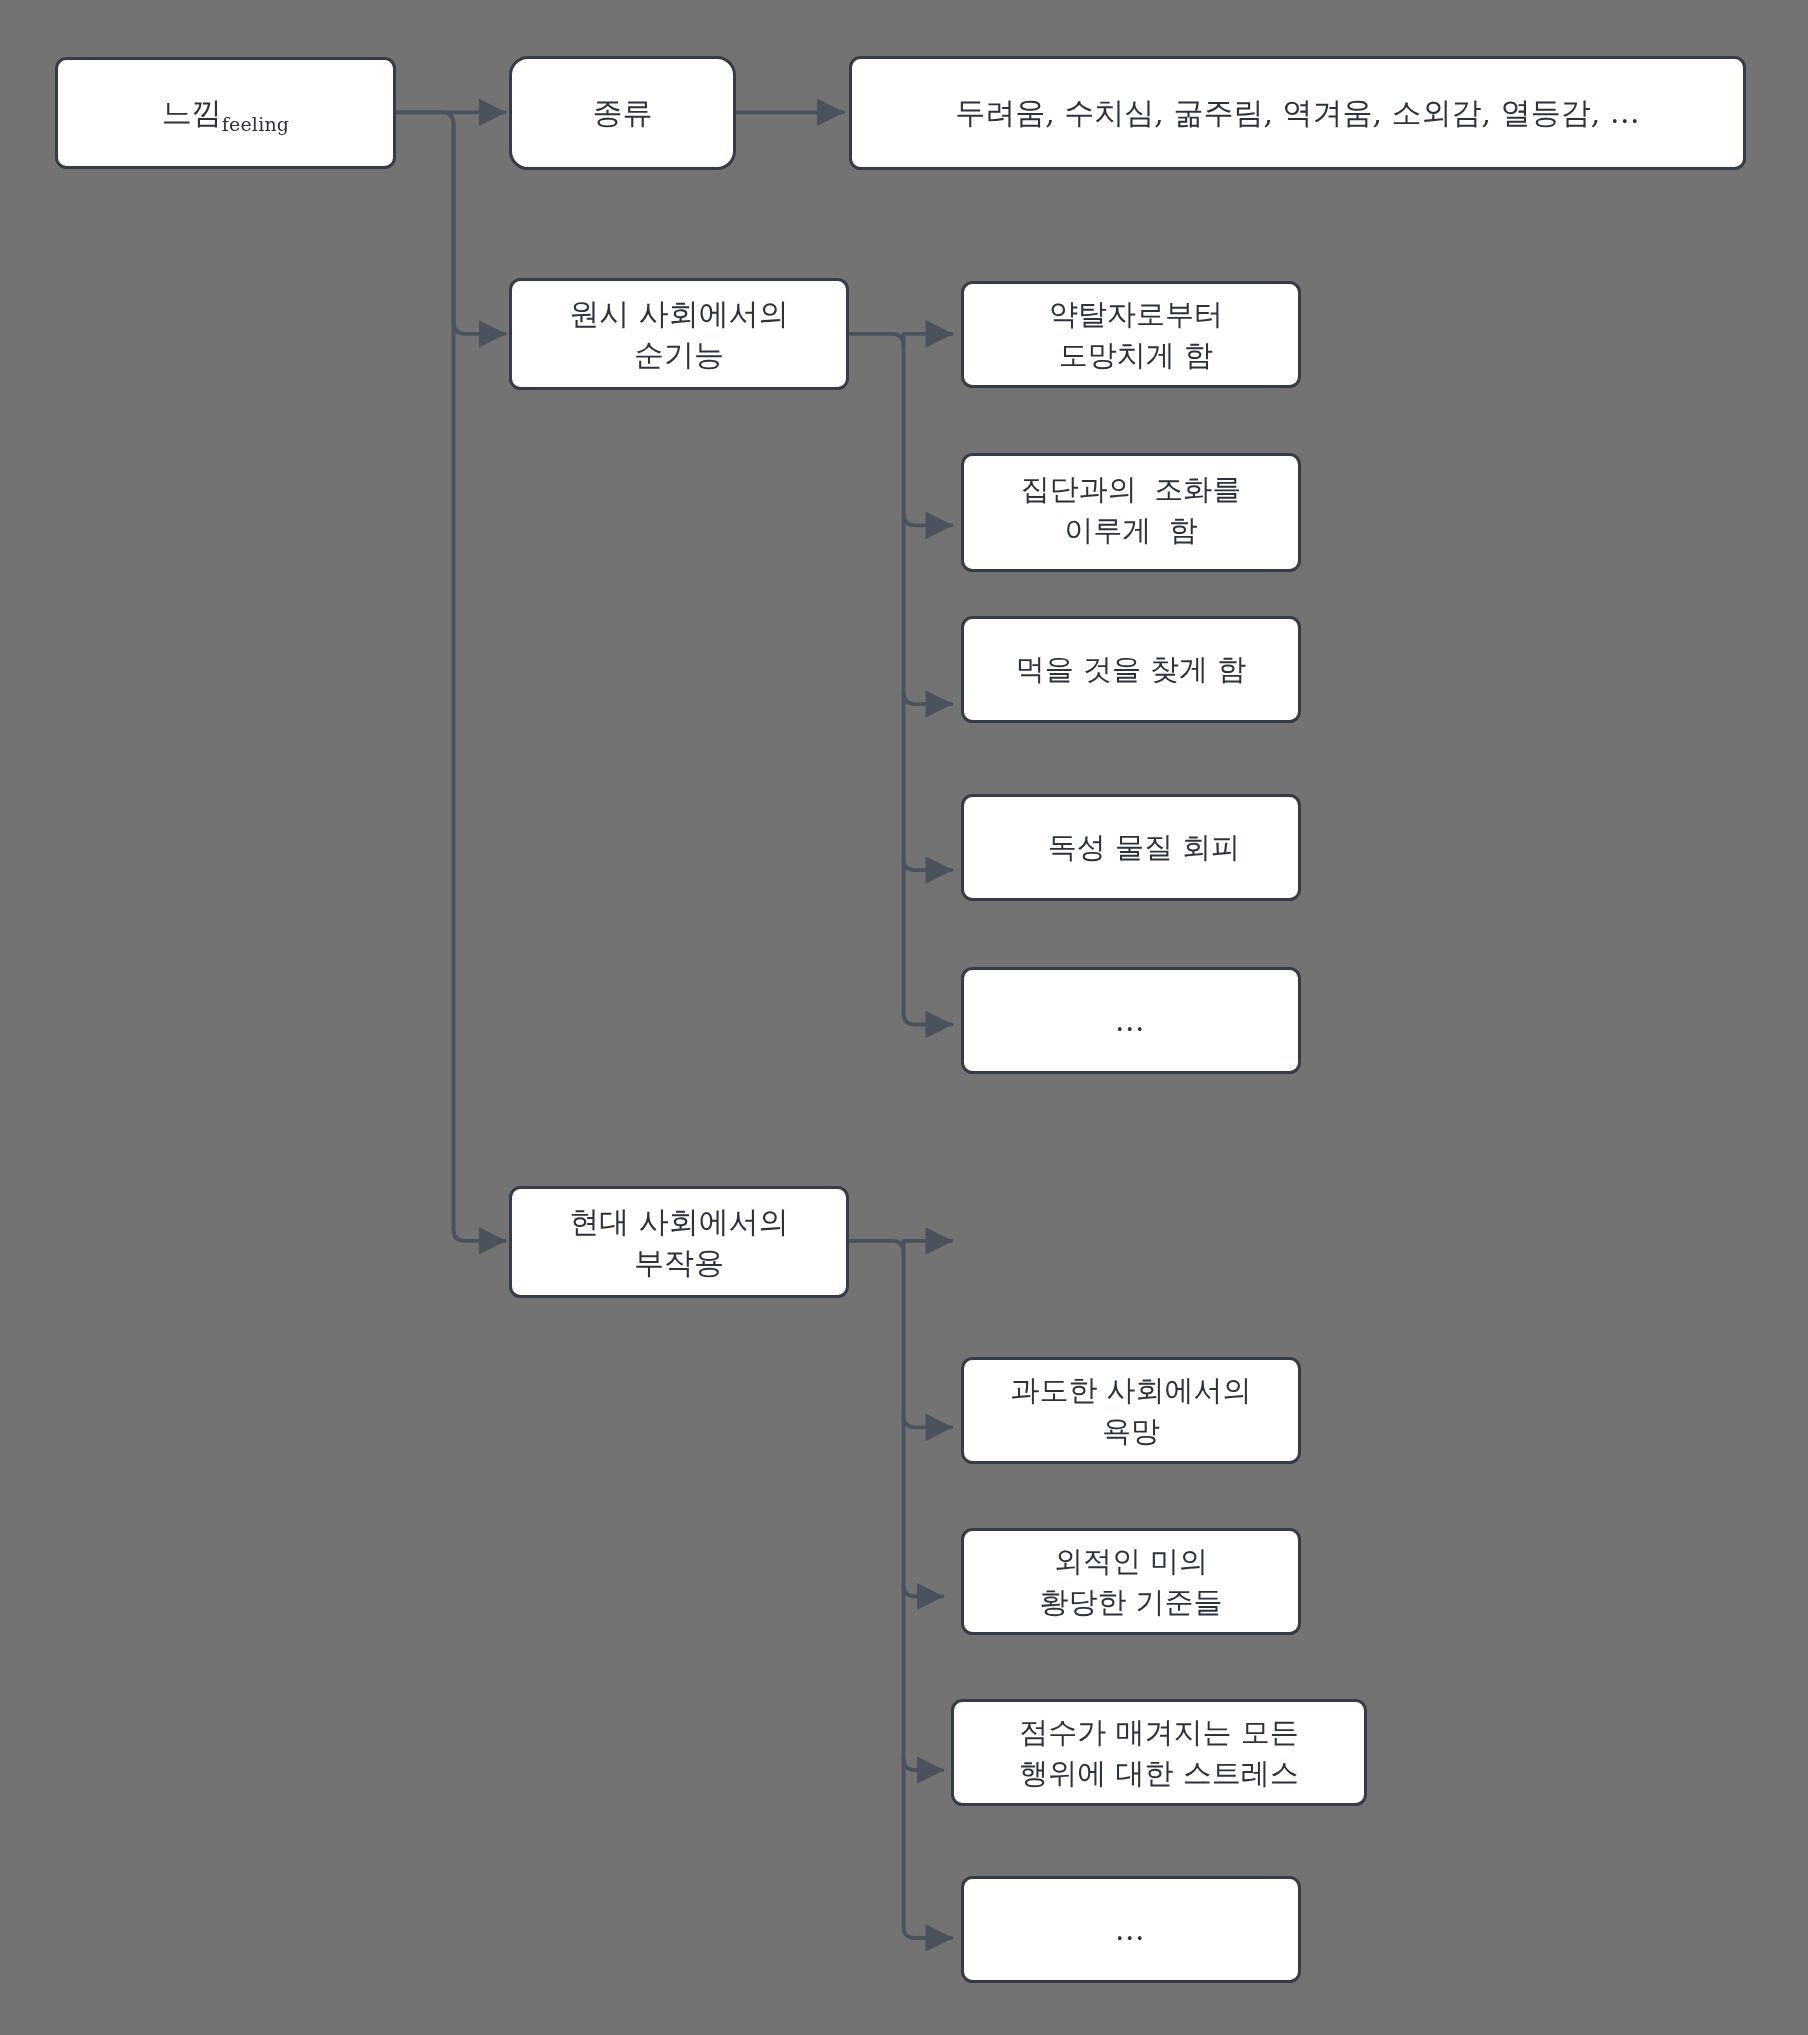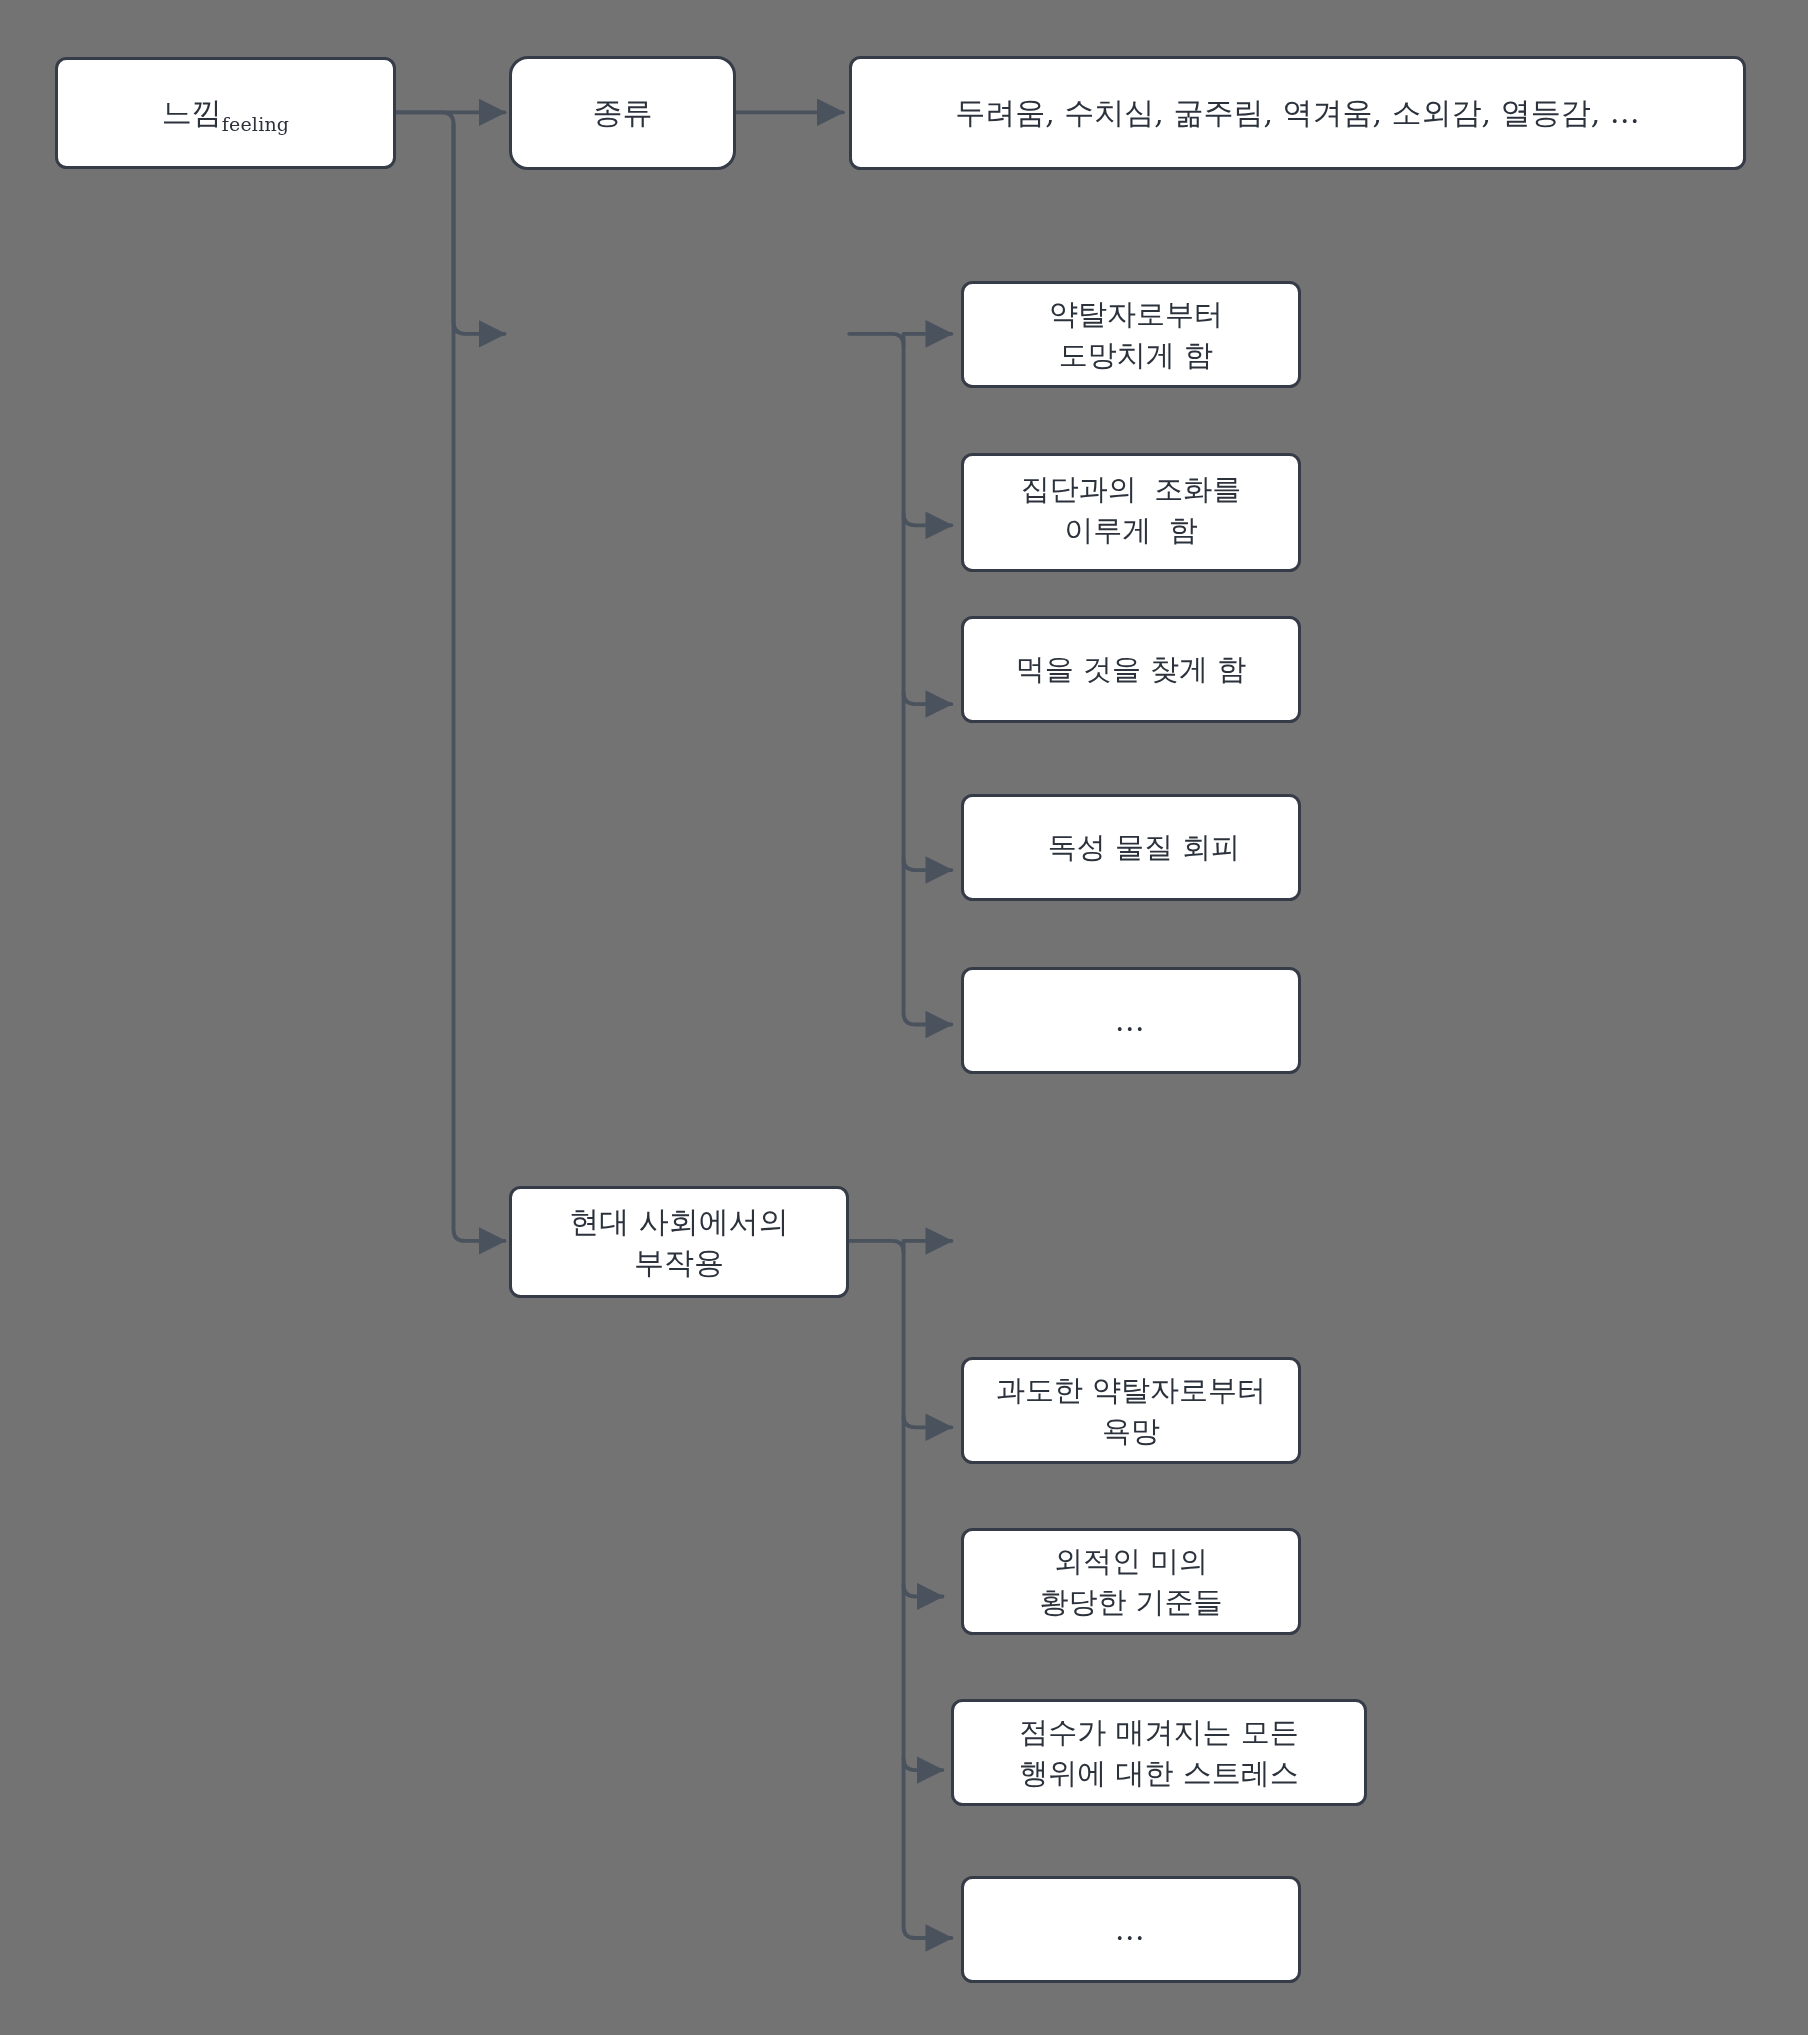--- a/index.html
+++ b/index.html
@@ -85,38 +85,40 @@
   </svg>
 
   <div class="node n-root" style="left:55px; top:57px; width:341px; height:112px;">
     <span><span>느낌</span><span class="sub">feeling</span></span>
   </div>
 
   <div class="node n-mid" style="left:509px; top:56px; width:227px; height:114px;border-radius:19px;">종류</div>
 
   <div class="node n-list" style="left:849px; top:56px; width:897px; height:114px;">두려움, 수치심, 굶주림, 역겨움, 소외감, 열등감, …</div>
 
+  <div class="node n-mid" style="left:509px; top:278px; width:340px; height:112px;">원시 사회에서의
+순기능</div>
 
   <div class="node n-leaf" style="left:961px; top:281px; width:340px; height:107px;padding-left:20px;">약탈자로부터
 도망치게 함</div>
 
   <div class="node n-leaf" style="left:961px; top:453px; width:340px; height:119px;font-family:Liberation Mono, monospace;">집단과의 조화를
 이루게 함</div>
 
   <div class="node n-leaf" style="left:961px; top:616px; width:340px; height:107px;">먹을 것을 찾게 함</div>
 
   <div class="node n-leaf" style="left:961px; top:794px; width:340px; height:107px;padding-left:36px;">독성 물질 회피</div>
 
   <div class="node n-dots" style="left:961px; top:967px; width:340px; height:107px;">…</div>
 
   <div class="node n-mid" style="left:509px; top:1186px; width:340px; height:112px;">현대 사회에서의
 부작용</div>
 
 
-  <div class="node n-leaf" style="left:961px; top:1357px; width:340px; height:107px;">과도한 약탈자로부터
+  <div class="node n-leaf" style="left:961px; top:1357px; width:340px; height:107px;">과도한 사회에서의
 욕망</div>
 
   <div class="node n-leaf" style="left:961px; top:1528px; width:340px; height:107px;">외적인 미의
 황당한 기준들</div>
 
   <div class="node n-leaf" style="left:951px; top:1699px; width:416px; height:107px;">점수가 매겨지는 모든
 행위에 대한 스트레스</div>
 
   <div class="node n-dots" style="left:961px; top:1876px; width:340px; height:107px;">…</div>
 

